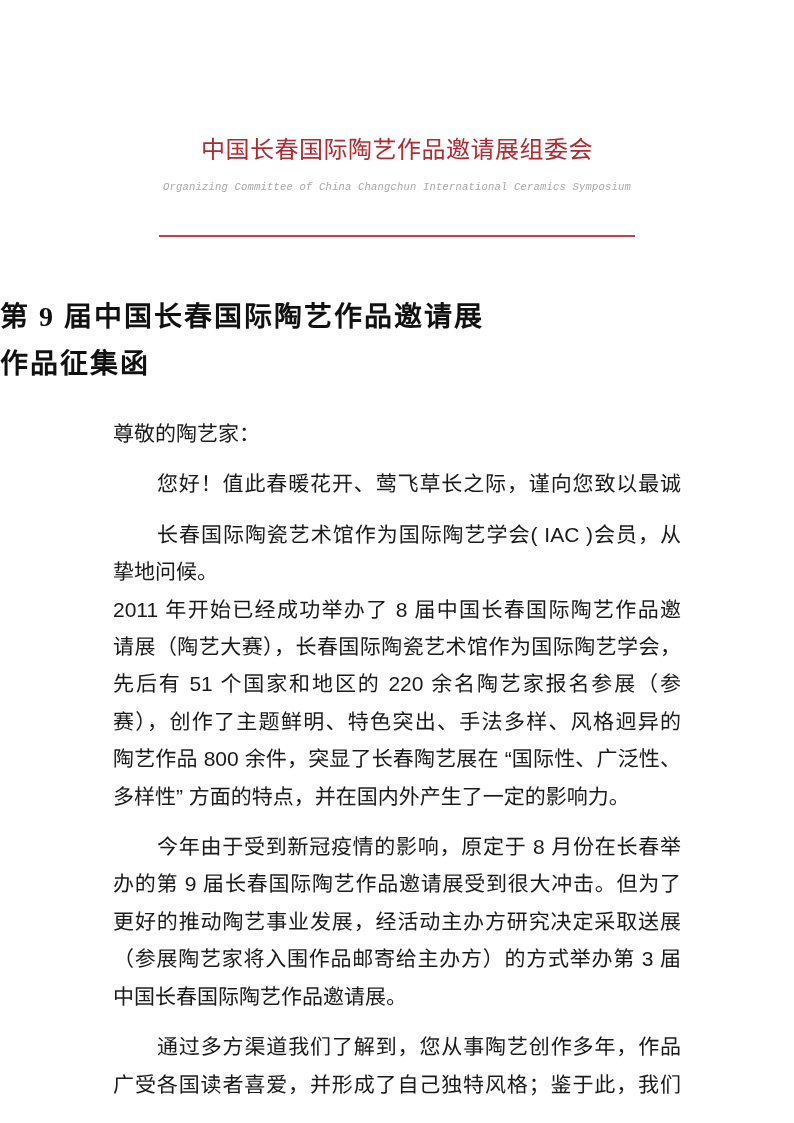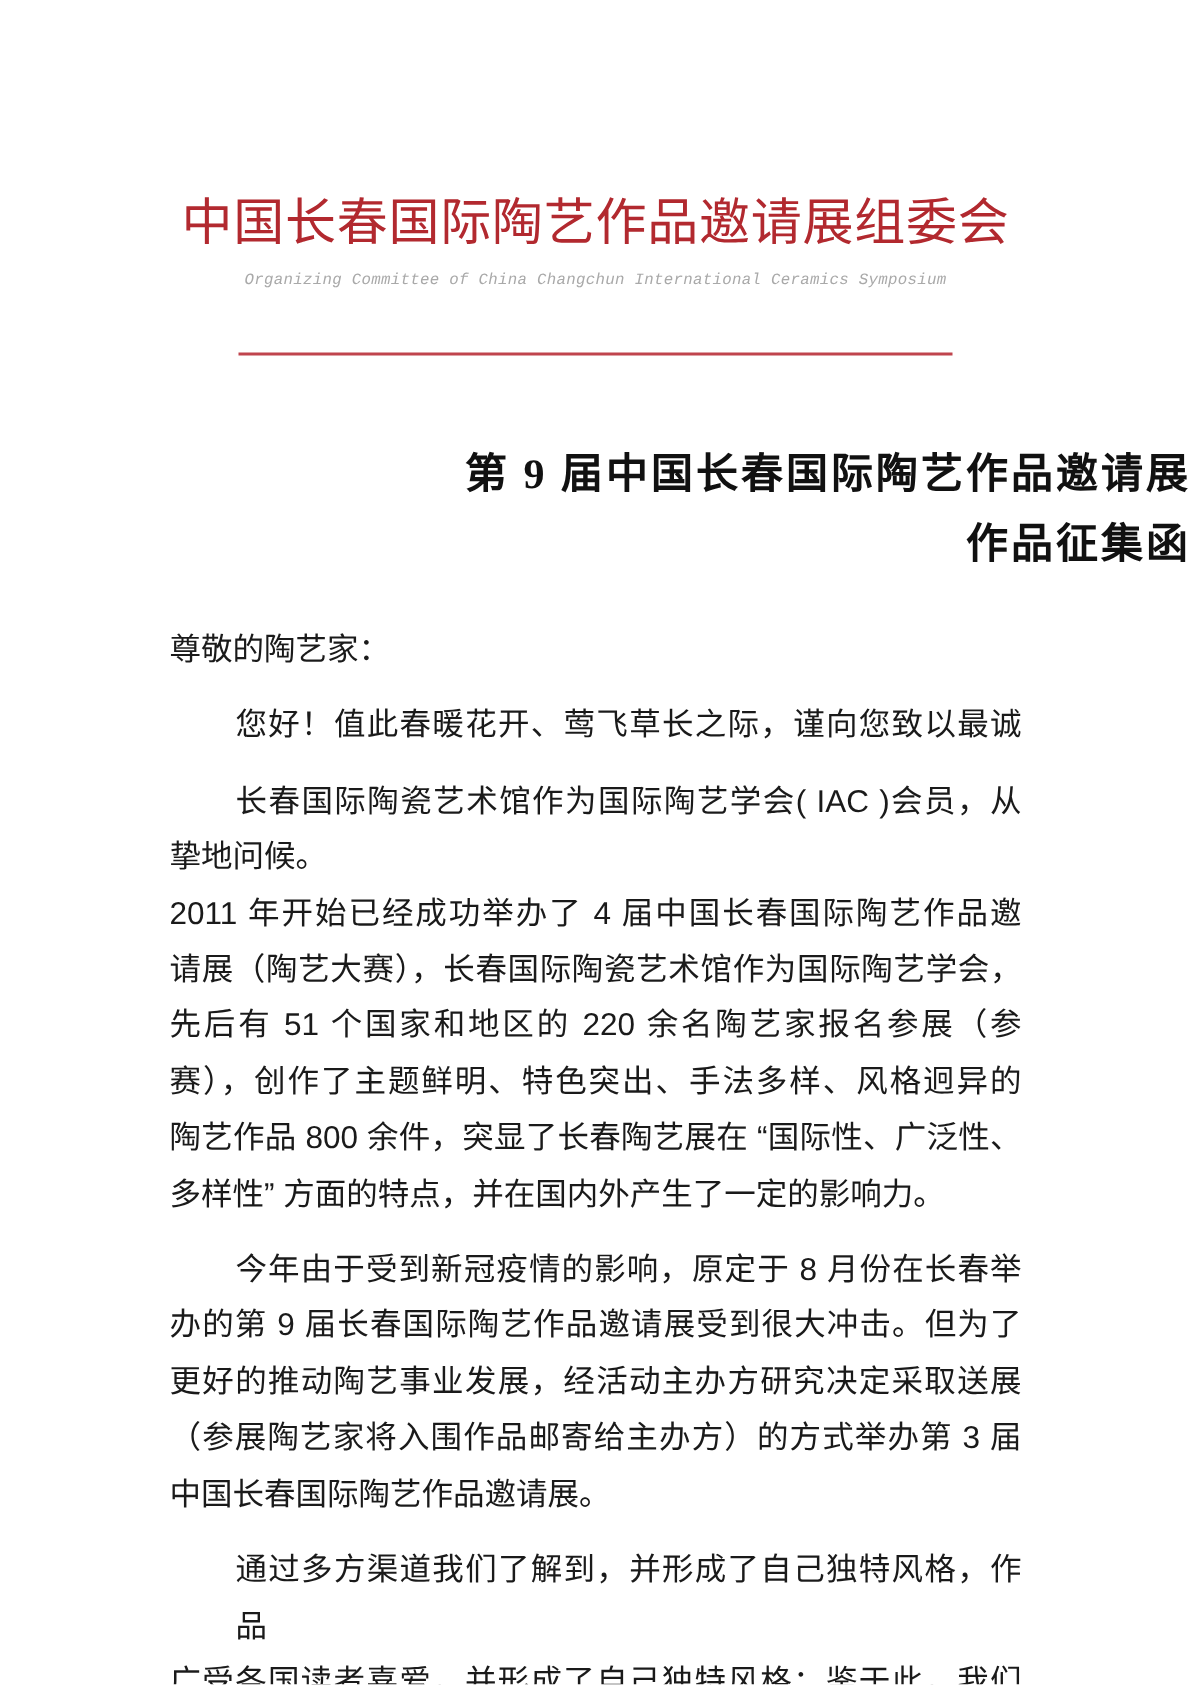--- a/index.html
+++ b/index.html
@@ -18,21 +18,21 @@
   }
   
   .letterhead {
     padding-top: 126px;
     text-align: center;
   }
   .org-title-cn {
     margin: 0;
     font-family: "Liberation Serif", "DejaVu Serif", serif;
     font-weight: 400;
-    font-size: 34px;
+    font-size: 24px;
     line-height: 48px;
     letter-spacing: 0.5px;
     color: var(--accent-red, #B2292F);
   }
   .org-title-en {
     margin-top: 5px;
     font-family: "Liberation Mono", "DejaVu Sans Mono", monospace;
     font-size: 10.5px;
     line-height: 16px;
     letter-spacing: 0.2px;
@@ -41,21 +41,21 @@
   }
   .letterhead-divider {
     width: 476px;
     height: 2px;
     margin: 40px auto 0 auto;
     background: var(--divider-red, #C0444D);
   }
   
   .doc-title {
     margin: 56px 0 0 0;
-    text-align: right;
+    text-align: left;
     font-family: "Liberation Serif", "DejaVu Serif", serif;
     font-weight: 700;
     font-size: 28px;
     line-height: 47px;
     letter-spacing: 2px;
     color: #111111;
   }
   
   .content {
     margin: 28px 113px 0 113px;
@@ -90,28 +90,28 @@
   <h2 class="doc-title">
     <div>第 9 届中国长春国际陶艺作品邀请展</div>
     <div>作品征集函</div>
   </h2>
 
   <div class="content" id="content">
       <div class="text-line no-stretch">尊敬的陶艺家：</div>
       <div class="text-line indent">您好！值此春暖花开、莺飞草长之际，谨向您致以最诚</div>
       <div class="text-line indent">长春国际陶瓷艺术馆作为国际陶艺学会( IAC )会员，从</div>
       <div class="text-line no-stretch">挚地问候。</div>
-      <div class="text-line">2011 年开始已经成功举办了 4 届中国长春国际陶艺作品邀</div>
+      <div class="text-line">2011 年开始已经成功举办了 8 届中国长春国际陶艺作品邀</div>
       <div class="text-line">请展（陶艺大赛），长春国际陶瓷艺术馆作为国际陶艺学会，</div>
       <div class="text-line">先后有 51 个国家和地区的 220 余名陶艺家报名参展（参</div>
       <div class="text-line">赛），创作了主题鲜明、特色突出、手法多样、风格迥异的</div>
       <div class="text-line">陶艺作品 800 余件，突显了长春陶艺展在 “国际性、广泛性、</div>
       <div class="text-line no-stretch">多样性” 方面的特点，并在国内外产生了一定的影响力。</div>
       <div class="text-line indent">今年由于受到新冠疫情的影响，原定于 8 月份在长春举</div>
       <div class="text-line">办的第 9 届长春国际陶艺作品邀请展受到很大冲击。但为了</div>
       <div class="text-line">更好的推动陶艺事业发展，经活动主办方研究决定采取送展</div>
       <div class="text-line">（参展陶艺家将入围作品邮寄给主办方）的方式举办第 3 届</div>
       <div class="text-line no-stretch">中国长春国际陶艺作品邀请展。</div>
-      <div class="text-line indent">通过多方渠道我们了解到，并形成了自己独特风格，作品</div>
+      <div class="text-line indent">通过多方渠道我们了解到，您从事陶艺创作多年，作品</div>
       <div class="text-line">广受各国读者喜爱，并形成了自己独特风格；鉴于此，我们</div>
     </div>
 
 </div>
 
 </body></html>

